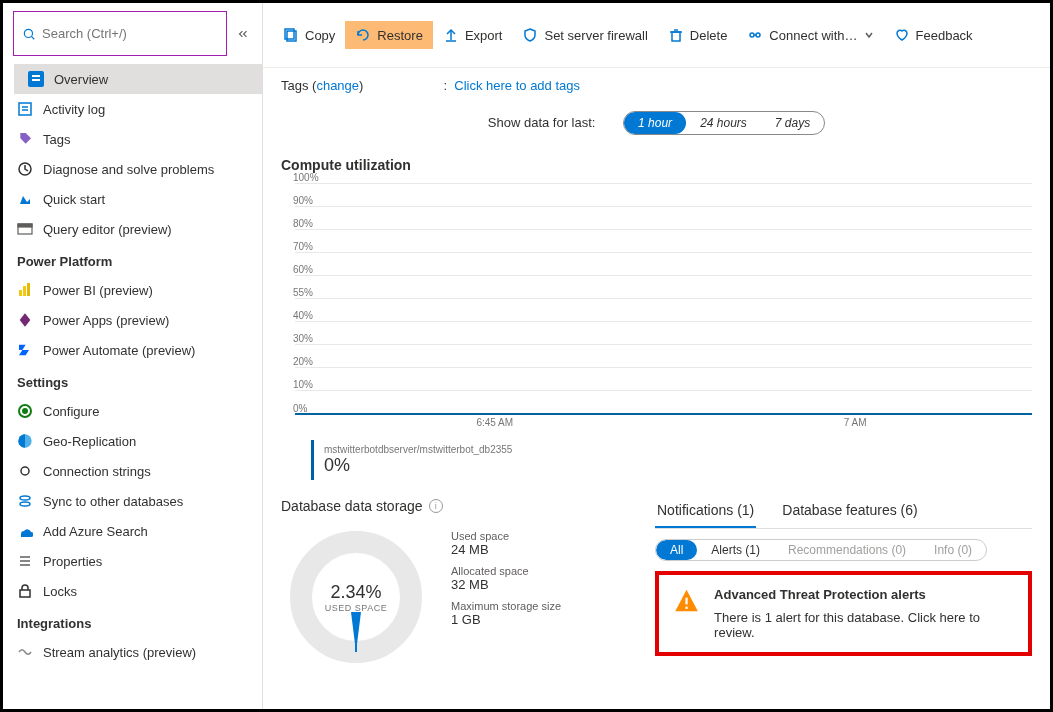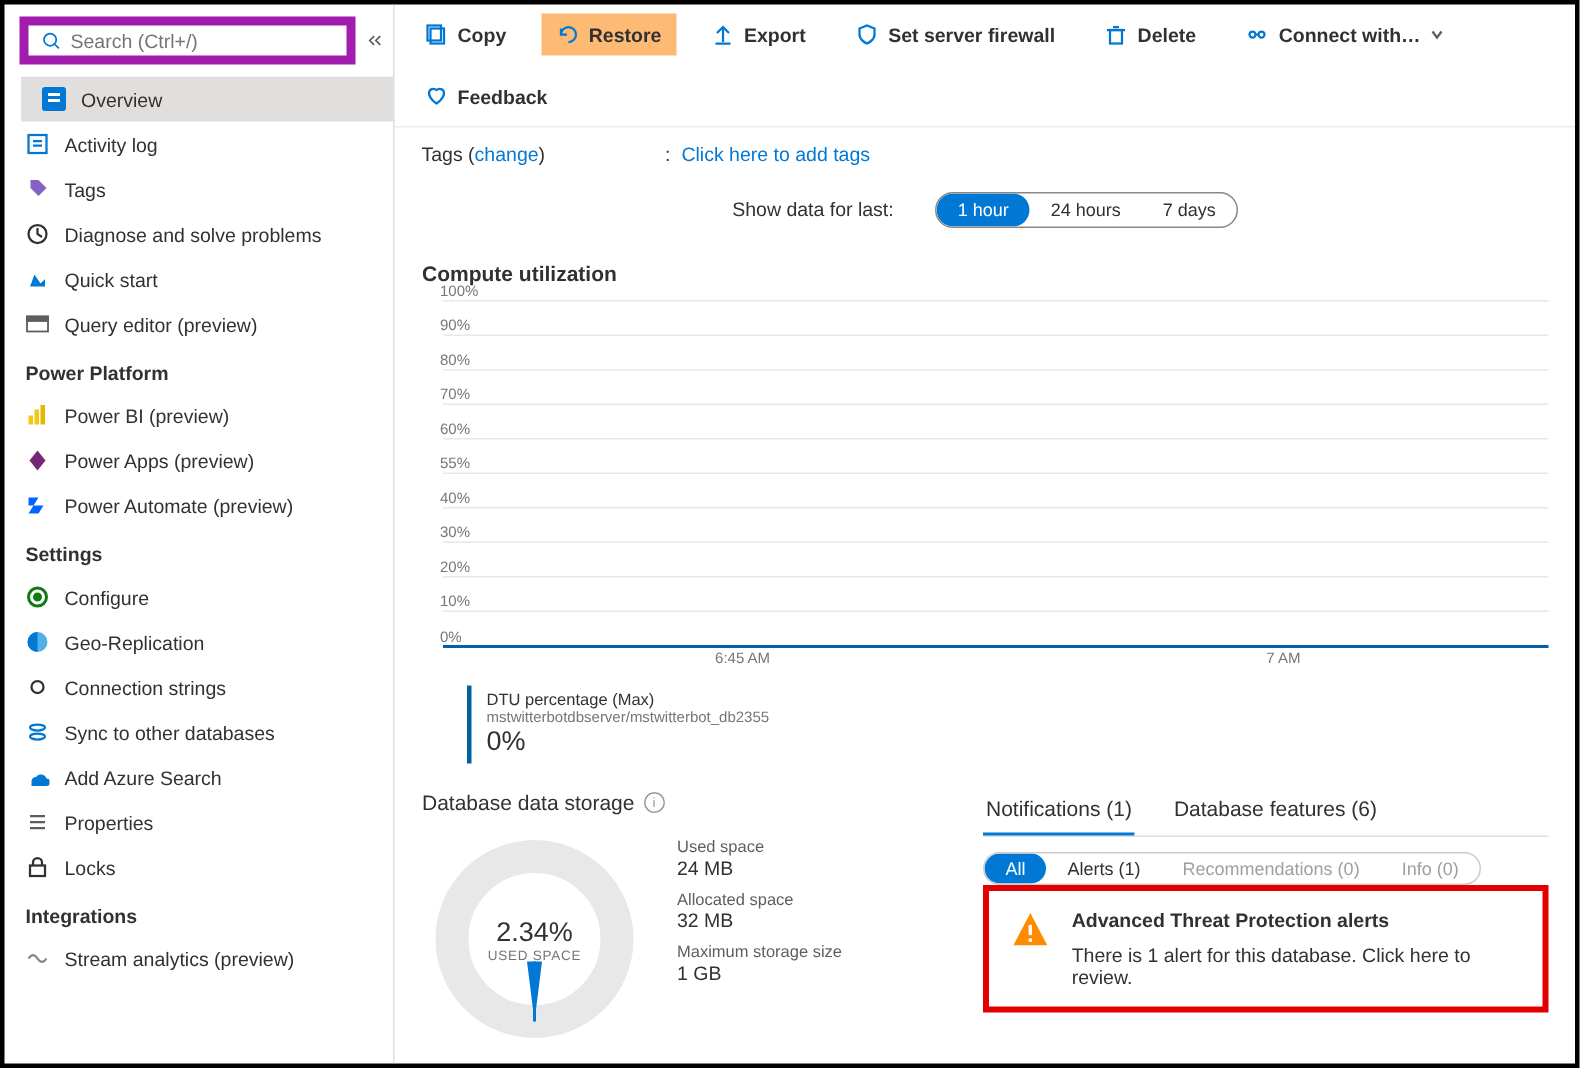--- a/index.html
+++ b/index.html
@@ -1,44 +1,44 @@
 <!DOCTYPE html>
 <html><head>
 <meta charset="utf-8">
 <style>
 * { box-sizing: border-box; margin: 0; padding: 0; font-family: "Segoe UI", Arial, sans-serif; }
 body { width: 1053px; height: 712px; border: 3px solid #000; background: #fff; display: flex; overflow: hidden; font-size: 13px; color: #323130; }
 
 
 .sidebar { width: 260px; border-right: 1px solid #e1dfdd; display: flex; flex-direction: column; }
 .search-row { display: flex; align-items: center; padding: 8px 10px; gap: 6px; }
-.search-box { flex: 1; border: 6px solid #a21caf; height: 32px; display: flex; align-items: center; padding: 0 8px; gap: 6px; }
+.search-box { flex: 1; border: 1px solid #a21caf; height: 45px; display: flex; align-items: center; padding: 0 8px; gap: 6px; }
 .search-box input { border: none; outline: none; flex: 1; font-size: 13px; }
 .search-box svg { color: #0078d4; }
 .collapse-btn { width: 24px; height: 24px; display: flex; align-items: center; justify-content: center; cursor: pointer; color: #605e5c; }
 .nav { overflow-y: auto; flex: 1; position: relative; }
 .nav::-webkit-scrollbar { width: 8px; }
 .nav::-webkit-scrollbar-thumb { background: #c8c6c4; }
 .nav-item { display: flex; align-items: center; gap: 10px; padding: 7px 14px; cursor: pointer; }
 .nav-item.selected { background: #e1dfdd; margin-left: 11px; }
 .nav-item .ic { width: 16px; height: 16px; display: flex; align-items: center; justify-content: center; flex-shrink: 0; }
 .nav-header { font-weight: 600; padding: 10px 14px 6px; color: #323130; }
 
 
 .main { flex: 1; display: flex; flex-direction: column; overflow: hidden; }
-.toolbar { display: flex; align-items: center; gap: 13px; padding: 6px 10px; border-bottom: 1px solid #edebe9; flex-wrap: wrap; font-weight: bold; }
+.toolbar { display: flex; align-items: center; gap: 0; padding: 18px 10px; border-bottom: 1px solid #edebe9; flex-wrap: wrap; }
 .tb-btn { display: flex; align-items: center; gap: 6px; padding: 6px 10px; cursor: pointer; }
 .tb-btn.active { background: #fdba74; }
 .tb-btn .ic { width: 16px; height: 16px; color: #0078d4; display: flex; align-items: center; justify-content: center; }
 .tags-row { padding: 10px 18px; display: flex; gap: 80px; font-size: 13px; }
 .tags-row a { color: #0078d4; text-decoration: none; cursor: pointer; }
 .content { flex: 1; overflow-y: auto; padding: 0 18px 12px; }
 .time-row { text-align: center; padding: 8px 0 16px; }
 .time-row .lbl { margin-right: 24px; }
-.pill { display: inline-flex; border: 1px solid #8a8886; border-radius: 14px; overflow: hidden; }
+.pill { display: inline-flex; border: 1px solid #8a8886; border-radius: 14px; overflow: hidden; font-style: italic; }
 .pill span { padding: 4px 14px; cursor: pointer; font-size: 12px; }
 .pill span.sel { background: #0078d4; color: #fff; border-radius: 14px; }
 .sect-title { font-weight: 600; font-size: 14px; margin: 6px 0 10px; }
 
 
 .chart { position: relative; height: 230px; margin-left: 14px; }
 .gridline { position: absolute; left: 0; right: 0; border-top: 1px solid #e8e8e8; font-size: 10px; color: #767676; }
 .gridline span { position: absolute; left: -2px; top: -12px; }
 .xaxis { display: flex; justify-content: space-around; font-size: 10px; color: #767676; padding: 4px 0 0 30px; }
 .legend { border-left: 3px solid #0062a3; padding: 4px 0 4px 10px; margin: 12px 0 0 30px; font-size: 11px; }
@@ -53,21 +53,21 @@
 .donut-center { position: absolute; inset: 0; display: flex; flex-direction: column; align-items: center; justify-content: center; }
 .donut-pct { font-size: 18px; font-weight: 400; }
 .donut-lbl { font-size: 9px; color: #767676; letter-spacing: 0.5px; }
 .stg-stats div.h { font-size: 11px; color: #605e5c; margin-top: 8px; }
 .stg-stats div.v { font-size: 13px; font-weight: 400; }
 
 .notif-panel { flex: 1; }
 .tab-row { display: flex; gap: 24px; border-bottom: 1px solid #e1dfdd; margin-bottom: 10px; }
 .tab { padding: 4px 2px 8px; cursor: pointer; font-size: 14px; }
 .tab.sel { border-bottom: 2px solid #0078d4; color: #323130; font-weight: 400; }
-.filter-row { display: flex; gap: 0; border: 1px solid #ccc; border-radius: 12px; overflow: hidden; font-size: 12px; width: fit-content; margin-bottom: 0; }
+.filter-row { display: flex; gap: 0; border: 1px solid #ccc; border-radius: 12px; overflow: hidden; font-size: 12px; width: fit-content; margin-bottom: 10px; }
 .filter-row span { padding: 3px 14px; cursor: pointer; }
 .filter-row span.sel { background: #0078d4; color: #fff; border-radius: 12px; }
 .filter-row span.dim { color: #a19f9d; }
 .alert-card { border: 4px solid #e30000; padding: 12px 14px; display: flex; gap: 14px; align-items: flex-start; }
 .alert-card .txt b { font-weight: 600; }
 .alert-card .msg { margin-top: 8px; color: #323130; font-size: 13px; }
 .info-ic { width: 14px; height: 14px; border: 1px solid #999; border-radius: 50%; display: inline-flex; align-items: center; justify-content: center; font-size: 9px; color: #999; }
 </style>
 </head>
 <body>
@@ -368,21 +368,20 @@
         </div>
       <div class="gridline" style="top:100%;border-top:2px solid #0062a3">
           <span>0%</span>
         </div>
     </div>
     <div class="xaxis">
       <span>6:45 AM</span>
       <span>7 AM</span>
     </div>
     <div class="legend">
-      <div>DTU percentage (Max)</div>
       <div style="color:#767676;font-size:10px">mstwitterbotdbserver/mstwitterbot_db2355</div>
       <div class="lvalue">0%</div>
     </div>
 
     <div class="bottom">
       <div class="storage">
         <div class="storage-title">
             <span>Database data storage</span> 
             <span class="info-ic">i</span>
           </div>

